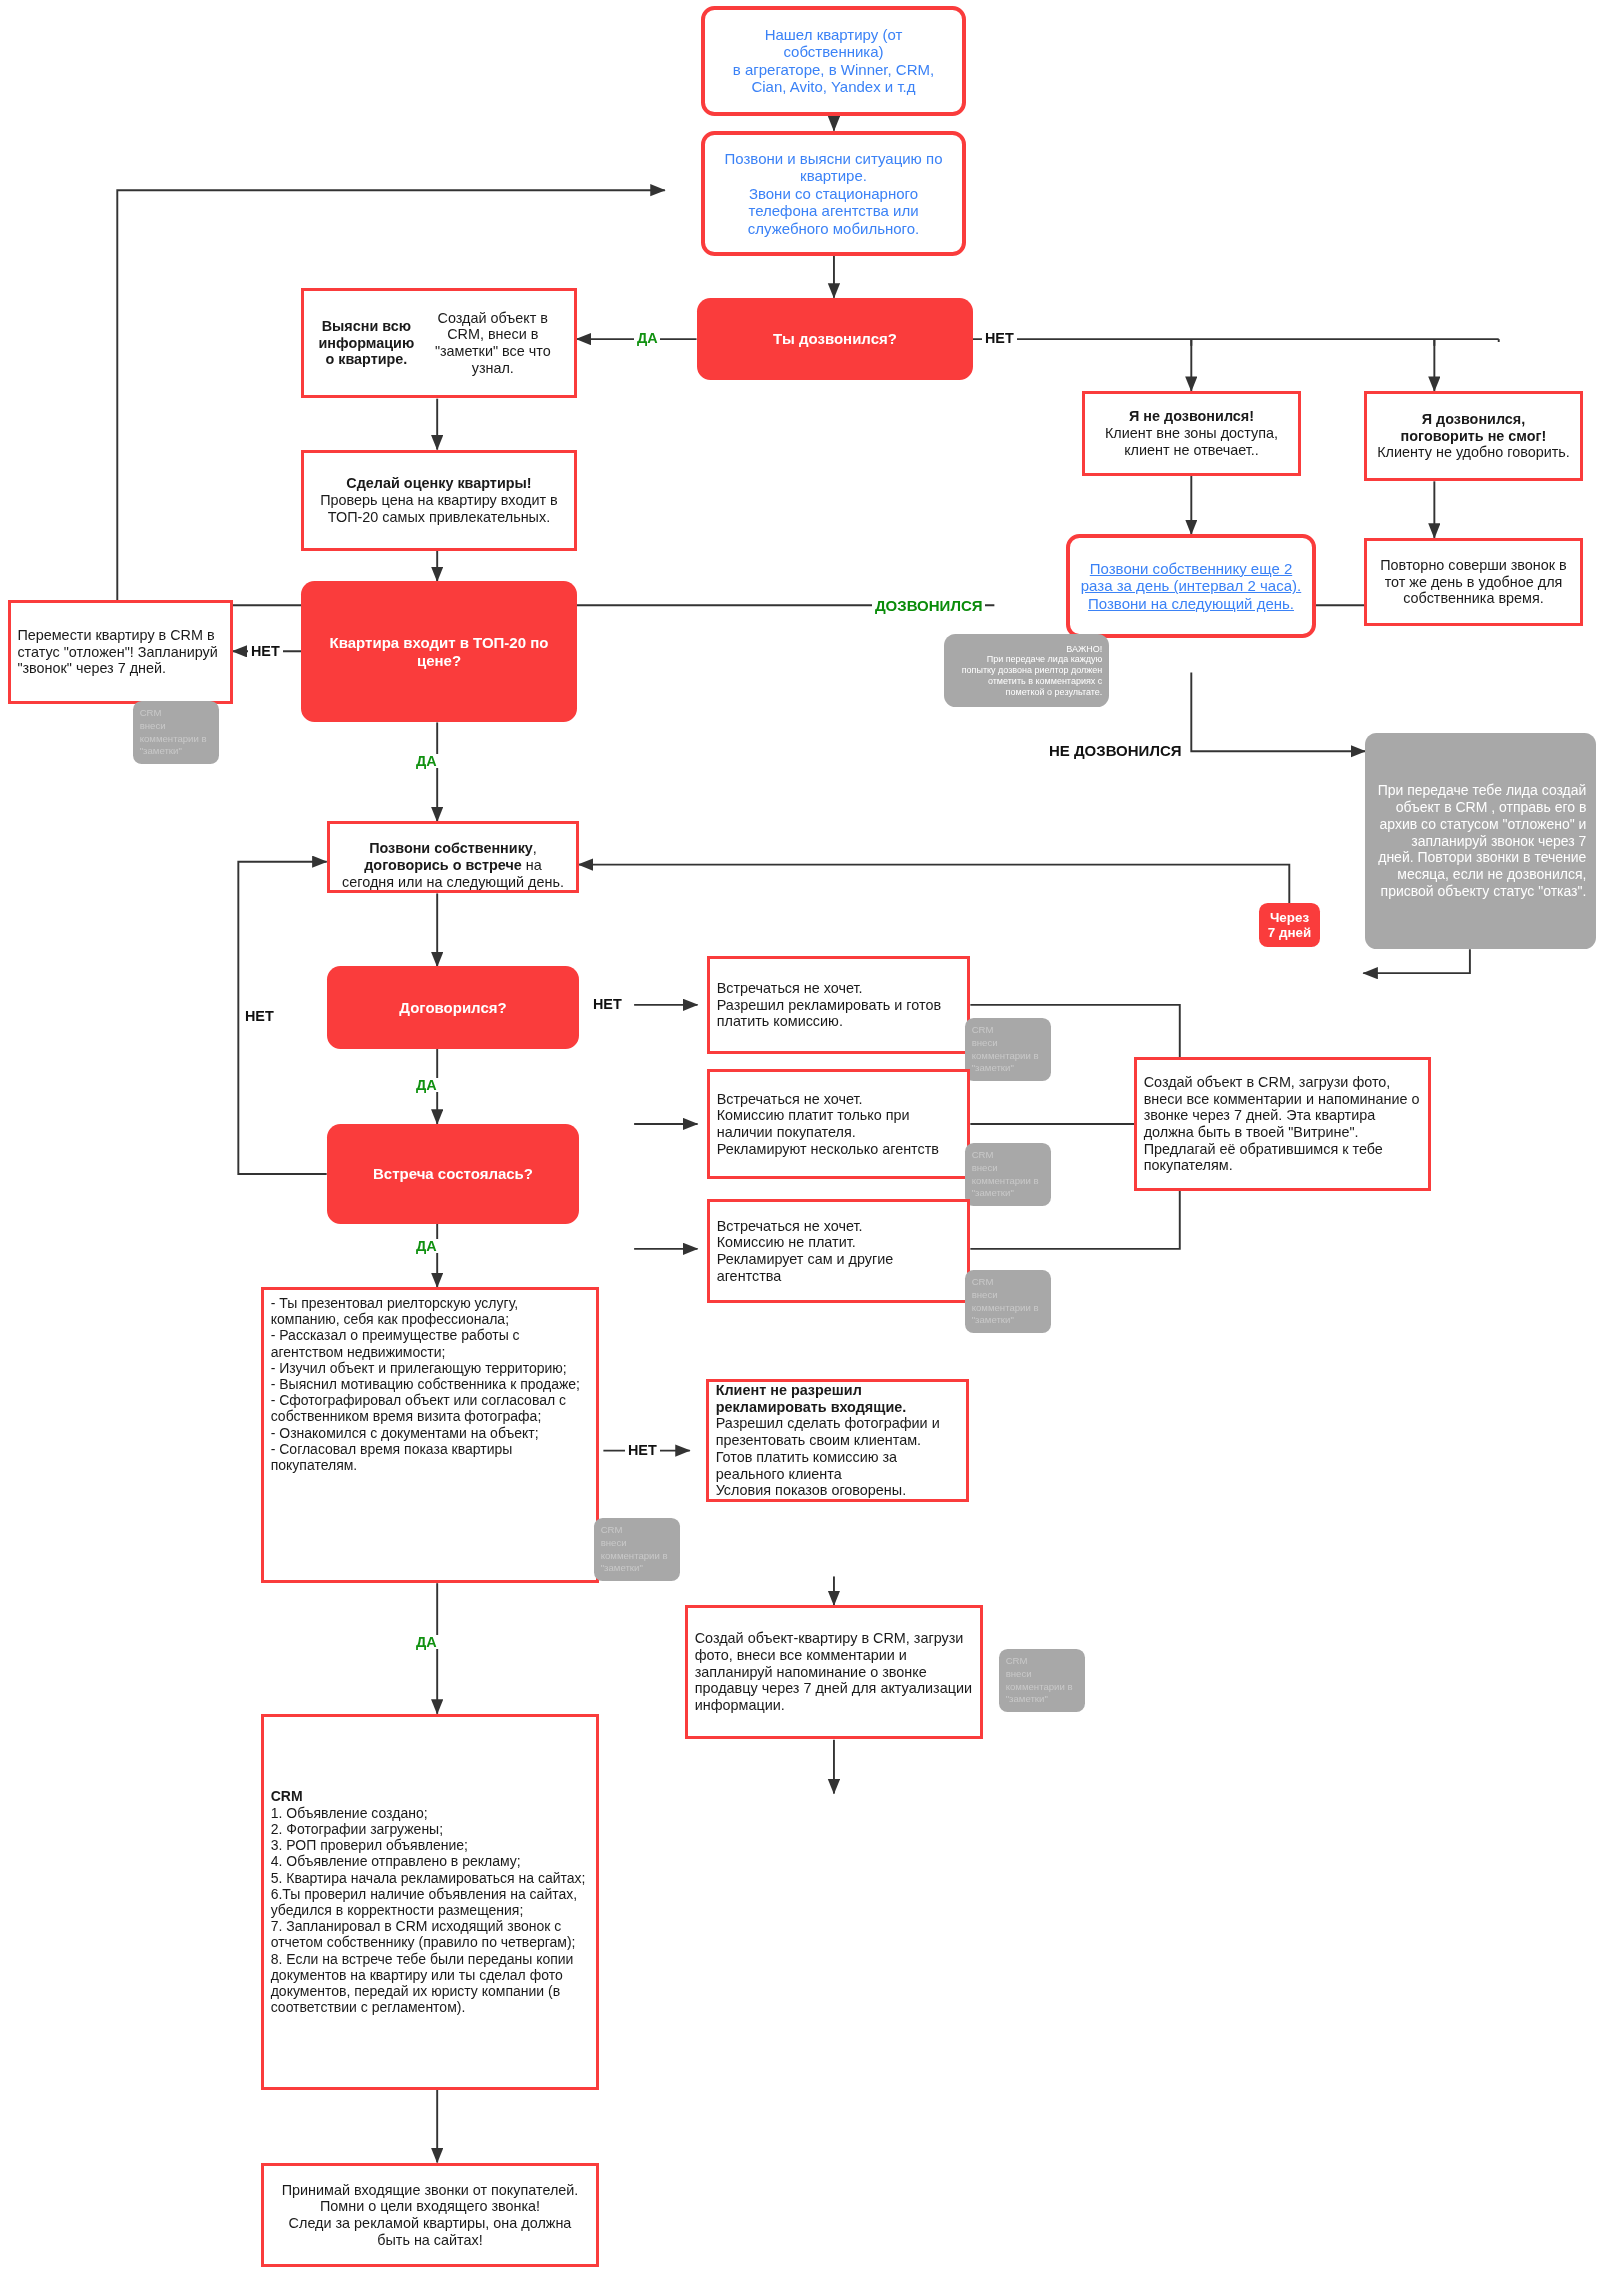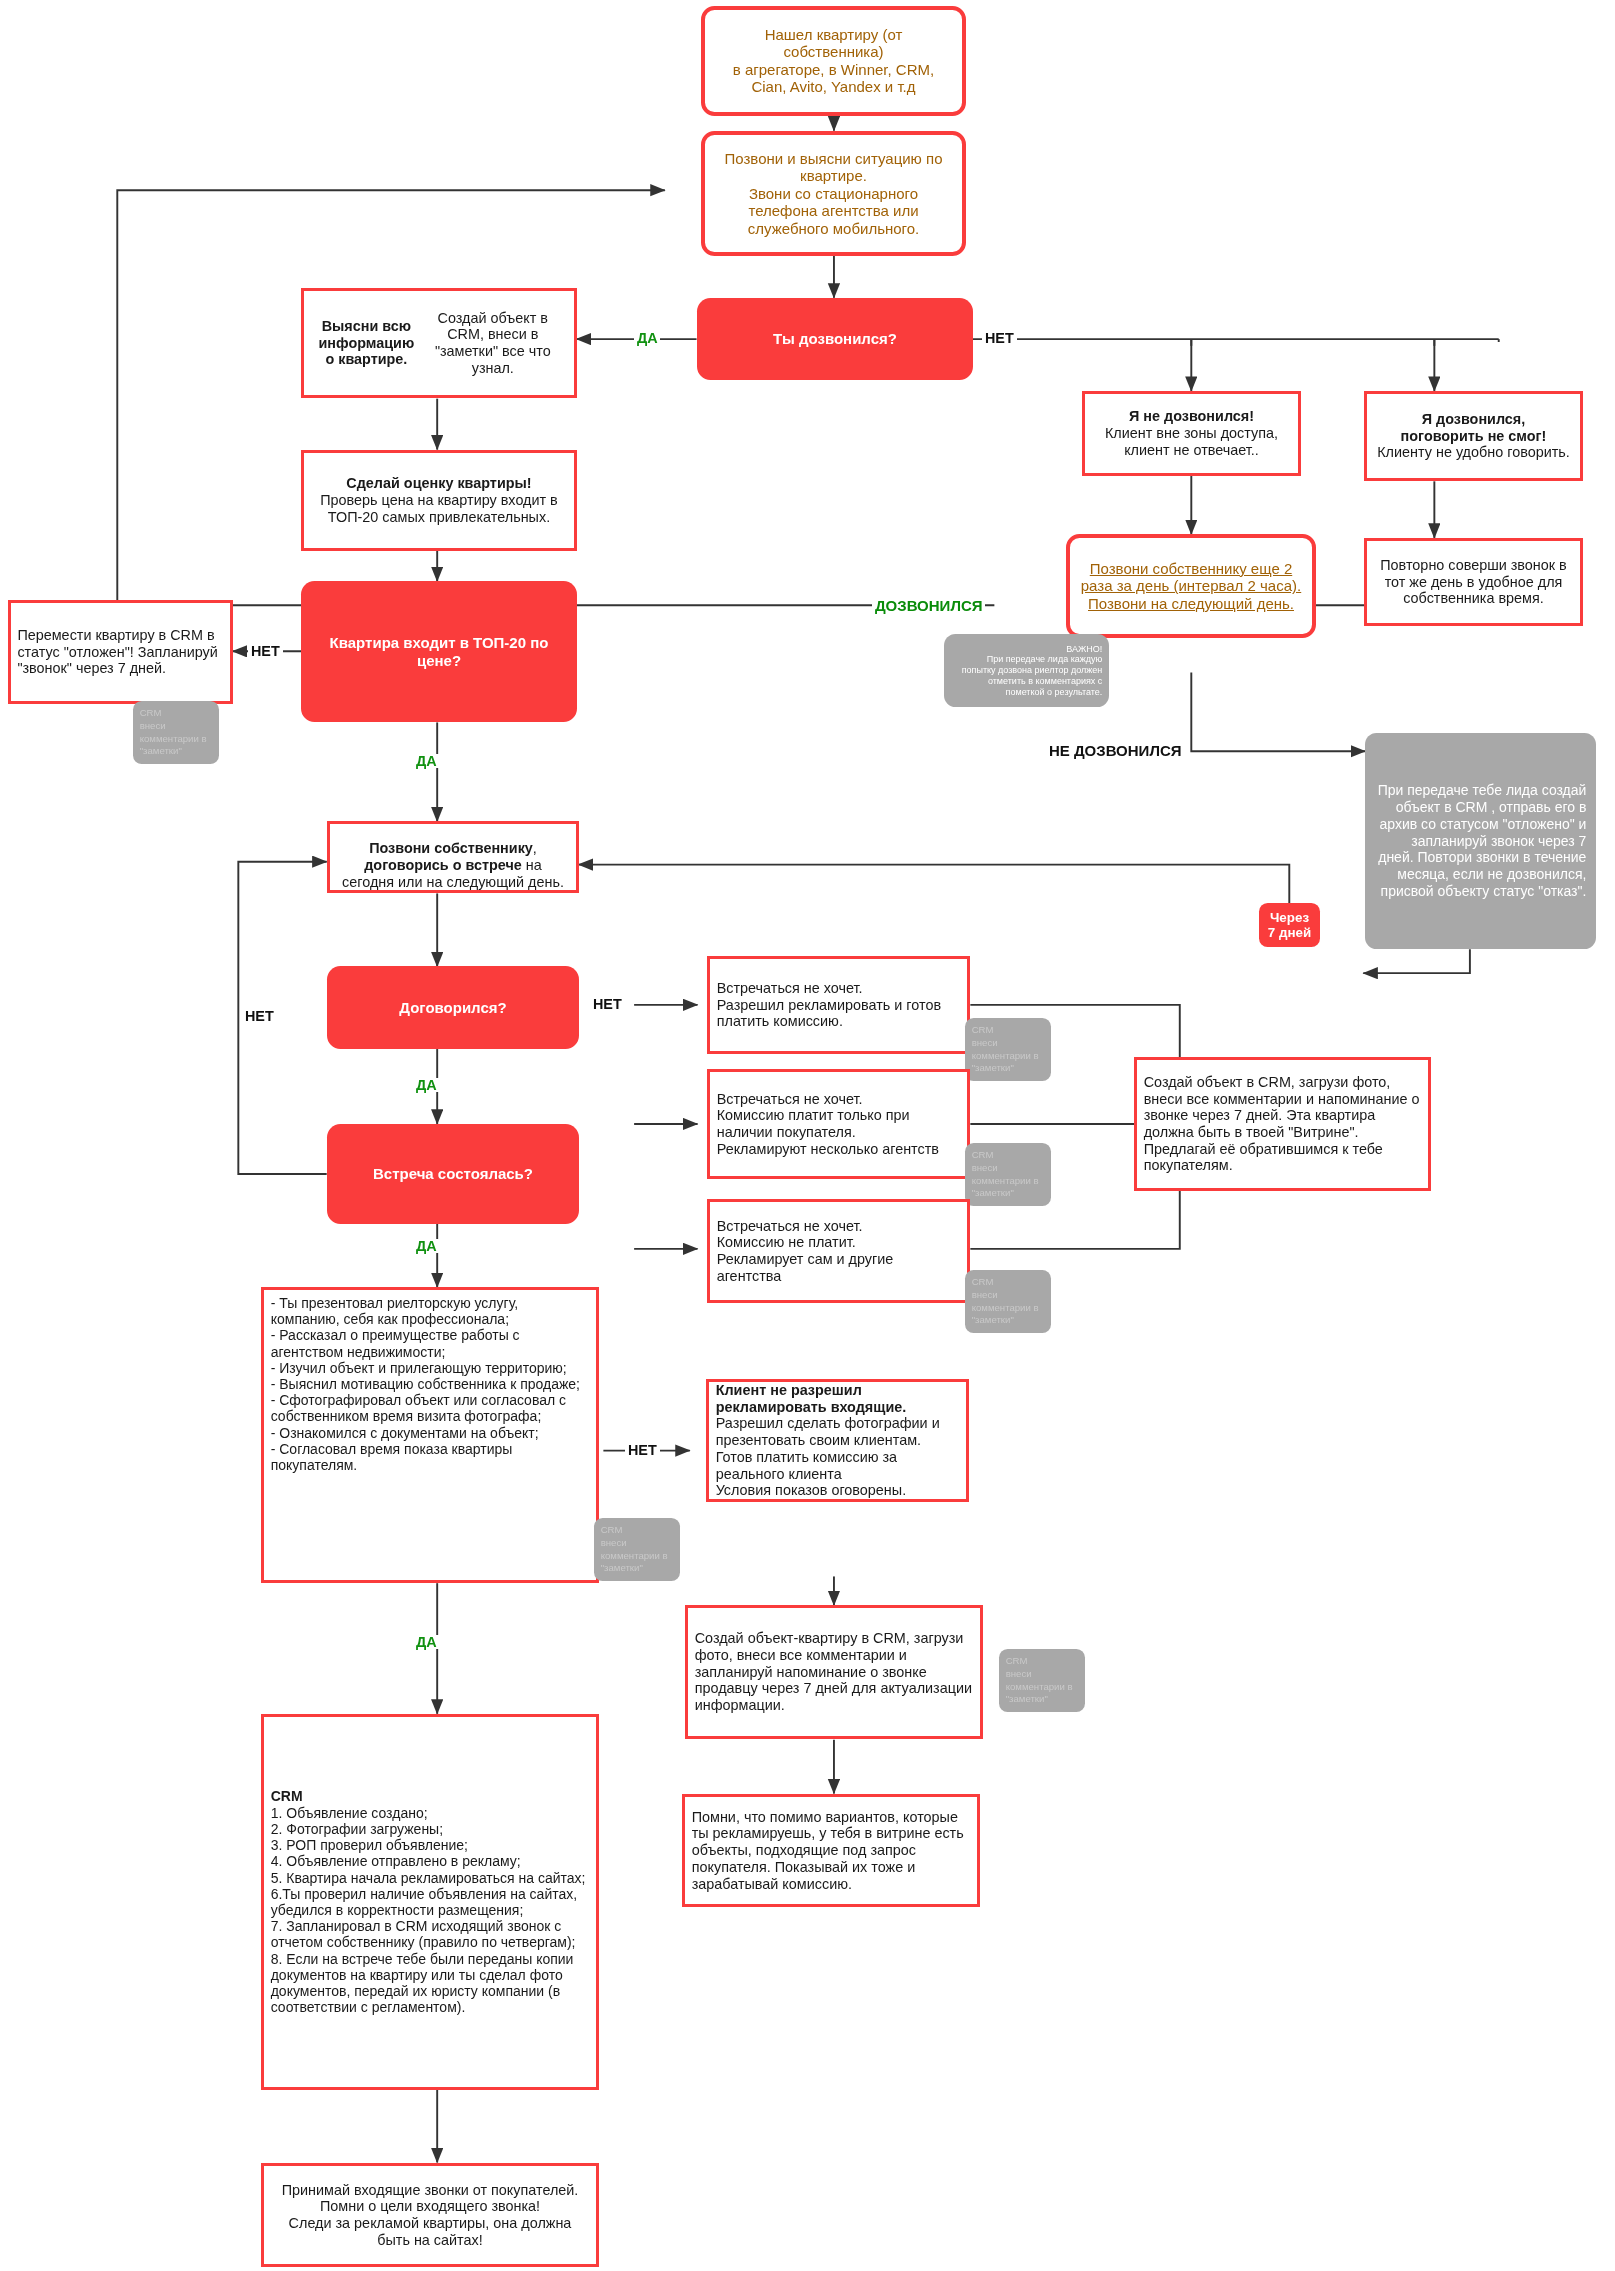--- a/index.html
+++ b/index.html
@@ -39,21 +39,21 @@
     background:#ffffff;
     border:3.8px solid #fa3c3c;
     color:#1a1a1a;
     font-size:14.4px;
   }
   
   .box-round{
     background:#ffffff;
     border:4.8px solid #fa3c3c;
     border-radius:13.4px;
-    color:#a16207;
+    color:#3b82f6;
     font-size:15px;
   }
   
   .decision{
     background:#fa3c3c;
     border:none;
     border-radius:13.4px;
     color:#ffffff;
     font-weight:bold;
     font-size:15px;
@@ -345,23 +345,20 @@
   <div class="node box padl left" style="left:685px;top:1605px;width:298px;height:134px;">
     <span class="txt">Создай объект-квартиру в CRM, загрузи фото, внеси все комментарии и запланируй напоминание о звонке продавцу через 7 дней для актуализации информации.</span>
   </div>
   <div class="node note-sm" style="left:999px;top:1649px;width:86px;height:63px;">
     <span class="txt">CRM
 внеси
 комментарии в
 "заметки"</span>
   </div>
 
-  <div class="node box padl left" style="left:682px;top:1794px;width:298px;height:113px;">
-    <span class="txt">Помни, что помимо вариантов, которые ты  рекламируешь, у тебя в витрине есть объекты, подходящие под запрос покупателя.  Показывай их тоже и зарабатывай комиссию.</span>
-  </div>
 
   <div class="node box padl left" style="left:261px;top:1714px;width:338px;height:376px;align-items:flex-start;flex-direction:column;font-size:14px;">
     <span style="font-weight:bold;">CRM</span>
     <span style="white-space:pre-line;">1. Объявление создано;
 2. Фотографии загружены;
 3. РОП проверил объявление;
 4. Объявление отправлено в рекламу;
 5. Квартира начала рекламироваться на сайтах;
 6.Ты проверил наличие объявления на сайтах, убедился в корректности размещения;
 7. Запланировал в CRM исходящий звонок с отчетом собственнику (правило по четвергам);

